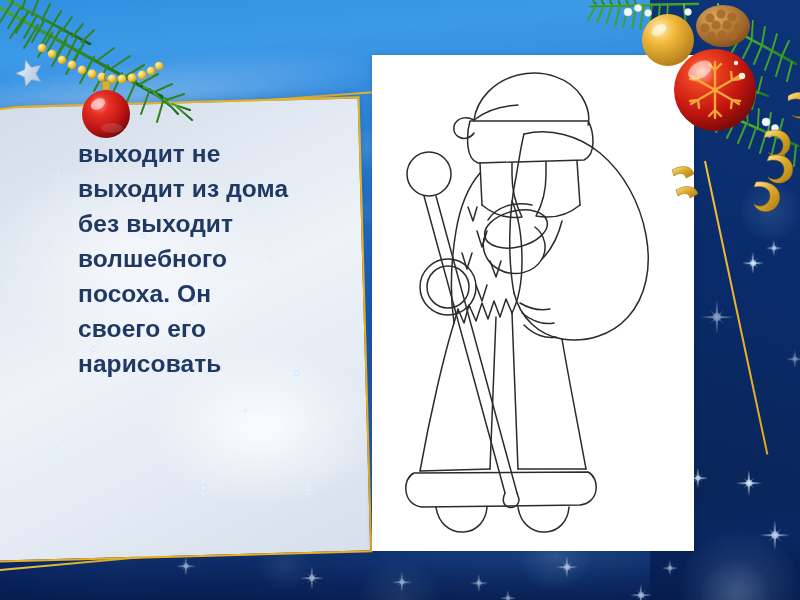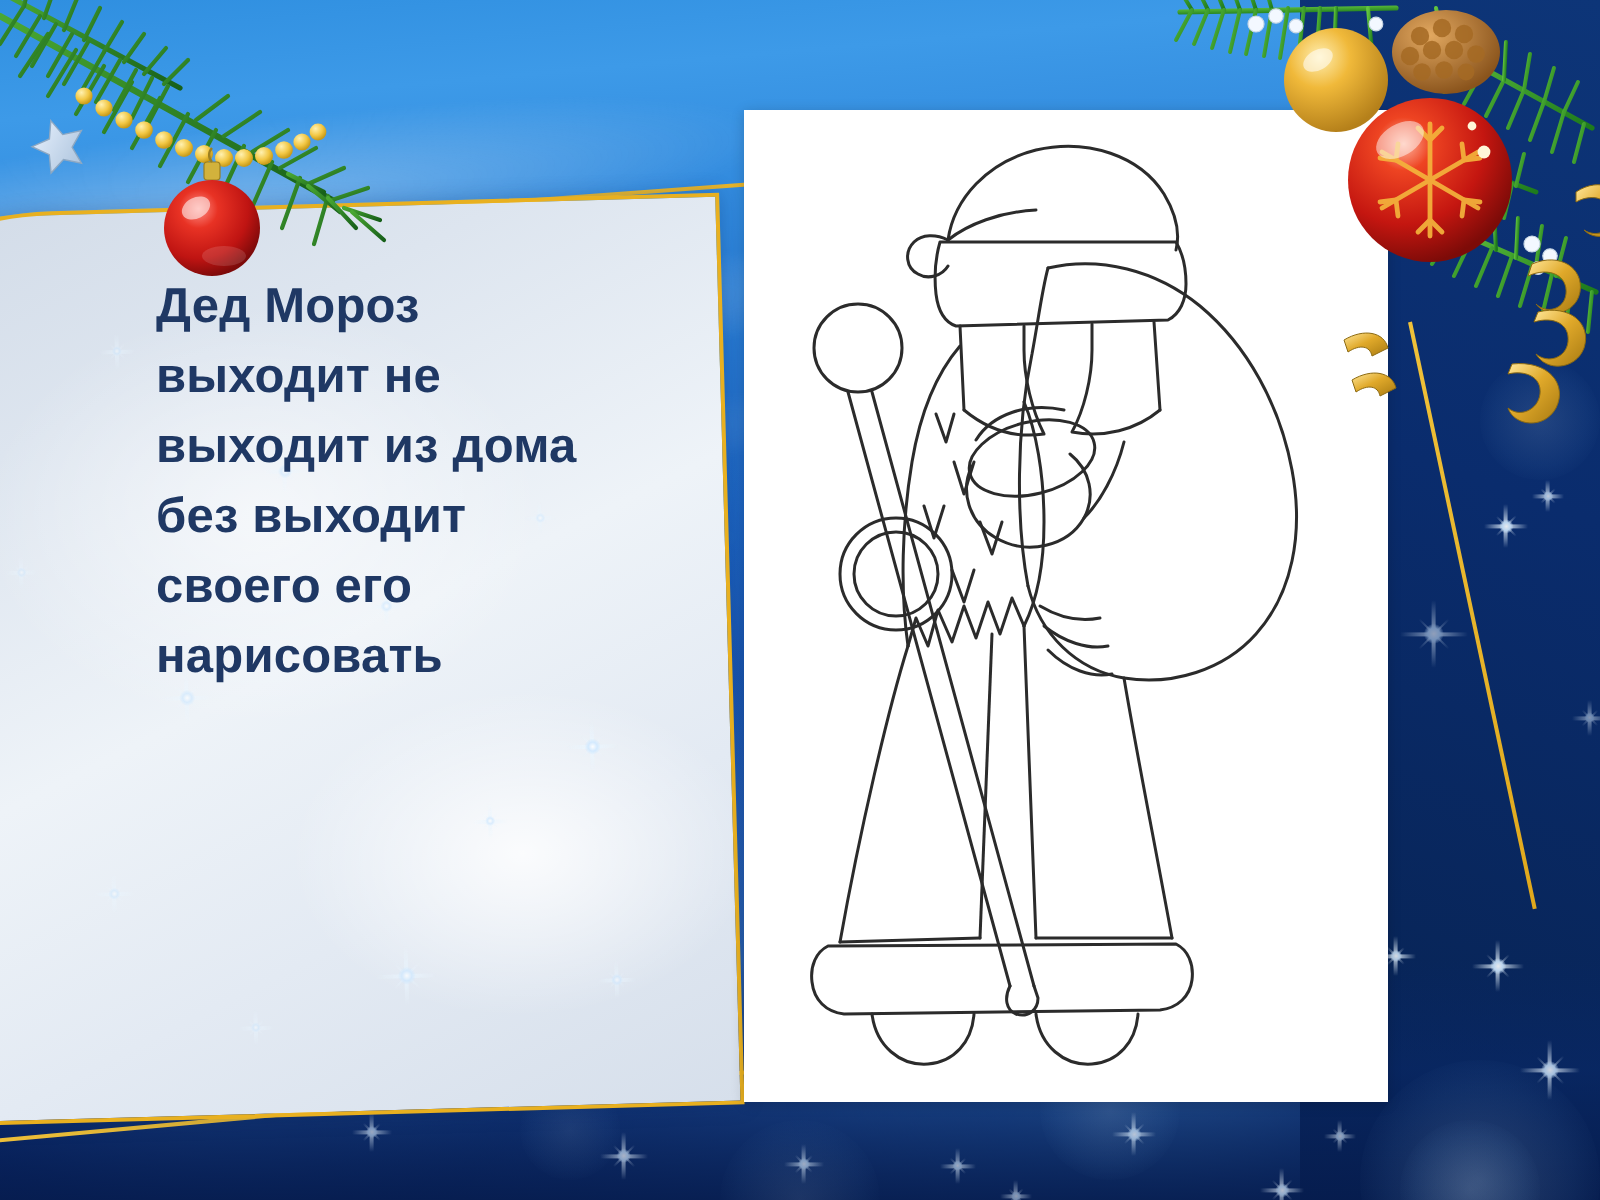--- a/index.html
+++ b/index.html
@@ -380,24 +380,25 @@
           <div class="rayh" style="width: 18px;"></div>
           <div class="rayv" style="width: 18px;"></div>
           <div class="rayd1" style="width: 11.16px;"></div>
           <div class="rayd2" style="width: 11.16px;"></div>
           <div class="core" style="width: 5.4px; height: 5.4px;"></div>
         </div>
       </div>
   </div>
 
   <div class="text-body">
-    <div>Дед Мороз</div>
     <div>выходит не</div>
     <div>выходит из дома</div>
     <div>без выходит</div>
+    <div>волшебного</div>
+    <div>посоха. Он</div>
     <div>своего его</div>
     <div>нарисовать</div>
   </div>
 
   <div class="card">
     <svg viewBox="0 0 322 496" xmlns="http://www.w3.org/2000/svg" fill="none" stroke="#2b2b2b" stroke-width="1.5" stroke-linecap="round" stroke-linejoin="round">
 
       <g>
         <path d="M152 79 C 178 73 206 80 228 98 C 252 118 268 148 274 180
                  C 280 212 274 242 256 262 C 240 280 214 288 190 284

